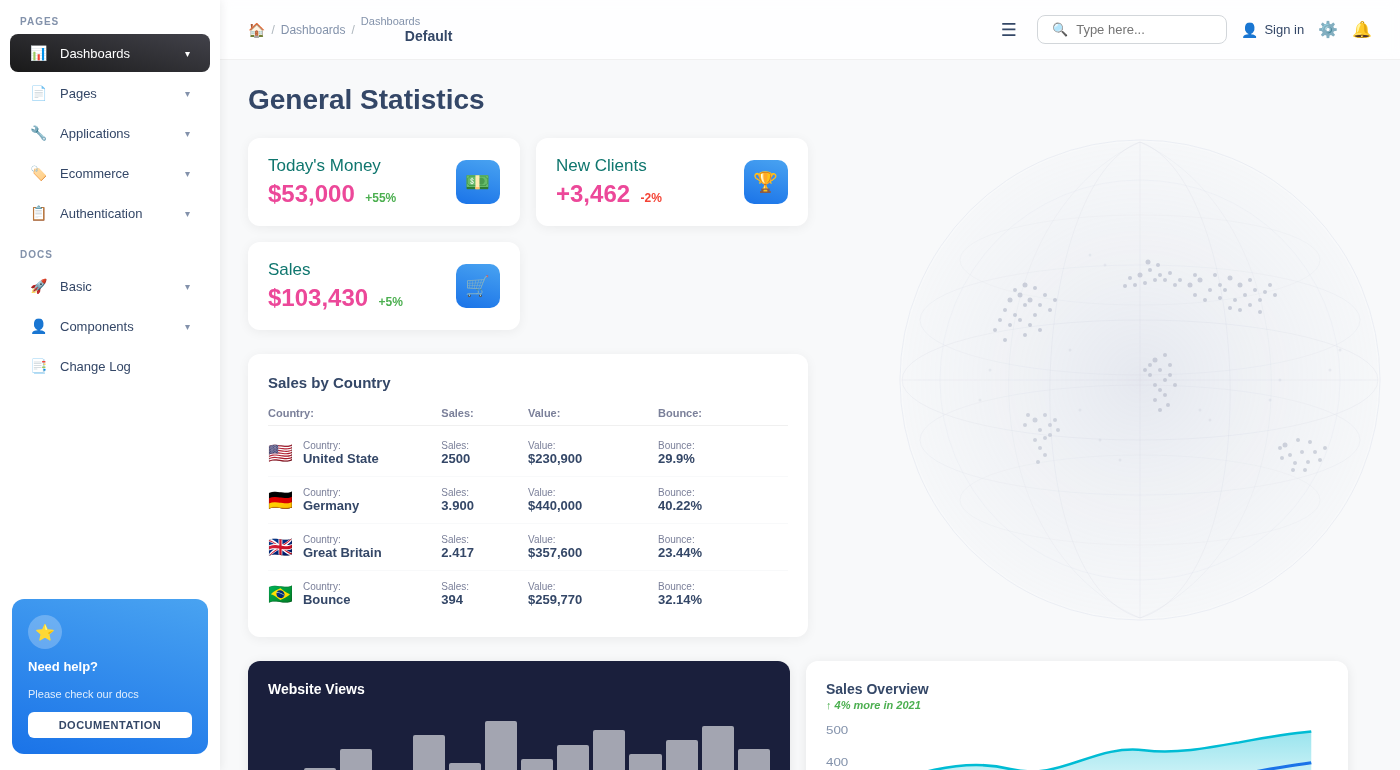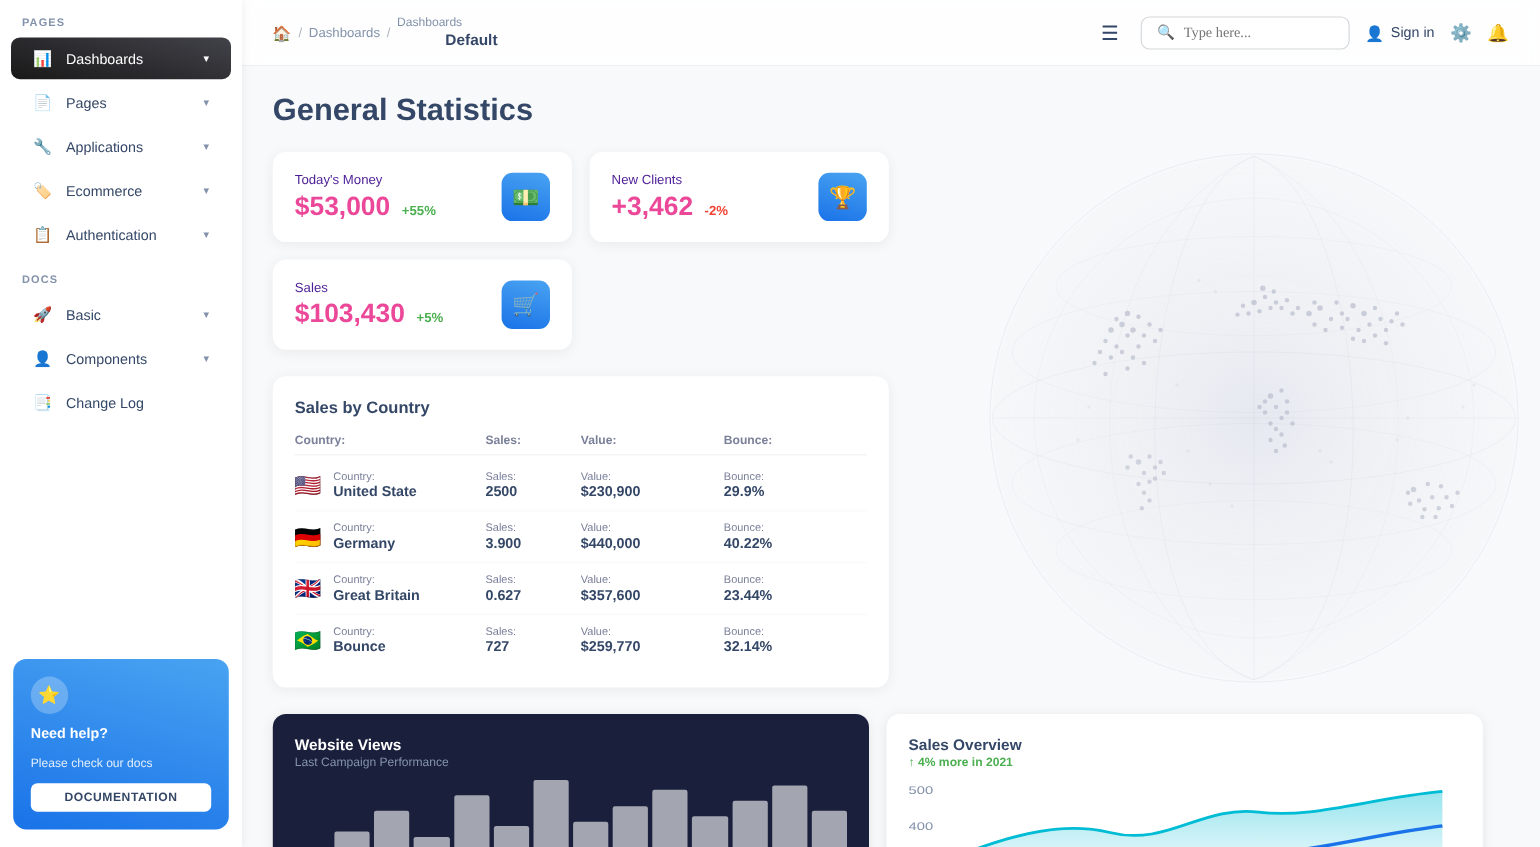--- a/index.html
+++ b/index.html
@@ -114,21 +114,21 @@
 
     .topbar-right { display: flex; align-items: center; gap: 14px; margin-left: auto; }
     .search-box {
       display: flex; align-items: center; gap: 8px;
       border: 1px solid #d2d6da; border-radius: 8px;
       padding: 6px 14px; background: #fff;
       width: 190px;
     }
     .search-box input {
       border: none; outline: none; background: transparent;
-      font-size: 13px; color: #495057; width: 100%; font-family: Liberation Serif, serif;
+      font-size: 13px; color: #495057; width: 100%;
     }
     .search-icon { color: #8392ab; font-size: 13px; }
     .topbar-btn {
       display: flex; align-items: center; gap: 6px;
       font-size: 13px; color: #344767; cursor: pointer;
       background: none; border: none;
     }
     .topbar-icon { font-size: 16px; color: #344767; cursor: pointer; }
 
     
@@ -154,21 +154,21 @@
     }
     .stat-card {
       background: #fff;
       border-radius: 12px;
       padding: 18px 20px;
       display: flex;
       align-items: center;
       justify-content: space-between;
       box-shadow: 0 2px 12px rgba(0,0,0,0.06);
     }
-    .stat-label { font-size: 12px; color: #4c1d95; font-weight: 500; margin-bottom: 4px; }
+    .stat-label { font-size: 17px; color: #0f766e; font-weight: 500; margin-bottom: 4px; }
     .stat-value { font-size: 24px; font-weight: 700; color: #ec4899; }
     .stat-change { font-size: 12px; font-weight: 600; margin-left: 6px; }
     .stat-change.up { color: #4caf50; }
     .stat-change.down { color: #f44335; }
     .stat-icon {
       width: 44px; height: 44px;
       border-radius: 10px;
       display: flex; align-items: center; justify-content: center;
       font-size: 20px; color: #fff;
       background: linear-gradient(195deg, #49a3f1, #1A73E8);
@@ -251,21 +251,21 @@
       gap: 4px;
       margin-top: 10px;
     }
     .bar {
       background: rgba(255,255,255,0.6);
       border-radius: 2px 2px 0 0;
       flex: 1;
       min-width: 6px;
     }
     .sales-overview-title { font-size: 14px; font-weight: 700; color: #344767; margin-bottom: 2px; }
-    .sales-overview-sub { font-size: 11px; color: #4caf50; font-weight: 600; }
+    .sales-overview-sub { font-size: 11px; color: #4caf50; font-weight: 600; font-style: italic; }
     .sales-overview-sub span { color: #4caf50; }
 
     
     .content::-webkit-scrollbar { width: 4px; }
     .content::-webkit-scrollbar-thumb { background: #d2d6da; border-radius: 4px; }
   </style>
 </head>
 <body>
 
 <aside class="sidebar">
@@ -620,21 +620,21 @@
       <div class="country-row">
         <div class="country-name-cell">
           <span class="flag">🇬🇧</span>
           <div>
             <span class="cell-label">Country:</span>
             <span class="cell-value">Great Britain</span>
           </div>
         </div>
         <div>
           <span class="cell-label">Sales:</span>
-          <span class="cell-value">0.627</span>
+          <span class="cell-value">2.417</span>
         </div>
         <div>
           <span class="cell-label">Value:</span>
           <span class="cell-value">$357,600</span>
         </div>
         <div>
           <span class="cell-label">Bounce:</span>
           <span class="cell-value">23.44%</span>
         </div>
       </div>
@@ -642,39 +642,38 @@
       <div class="country-row">
         <div class="country-name-cell">
           <span class="flag">🇧🇷</span>
           <div>
             <span class="cell-label">Country:</span>
             <span class="cell-value">Bounce</span>
           </div>
         </div>
         <div>
           <span class="cell-label">Sales:</span>
-          <span class="cell-value">727</span>
+          <span class="cell-value">394</span>
         </div>
         <div>
           <span class="cell-label">Value:</span>
           <span class="cell-value">$259,770</span>
         </div>
         <div>
           <span class="cell-label">Bounce:</span>
           <span class="cell-value">32.14%</span>
         </div>
       </div>
     </div>
 
     <div class="bottom-row">
 
       <div class="chart-card chart-card-dark">
         <div>
           <div class="chart-title-dark">Website Views</div>
-          <div class="chart-sub-dark">Last Campaign Performance</div>
         </div>
         <div class="bar-chart-area" id="bar-chart-area">
 
         <div class="bar" style="height: 19px;"></div>
             <div class="bar" style="height: 33px;"></div>
             <div class="bar" style="height: 52px;"></div>
             <div class="bar" style="height: 28px;"></div>
             <div class="bar" style="height: 66px;"></div>
             <div class="bar" style="height: 38px;"></div>
             <div class="bar" style="height: 80px;"></div>

